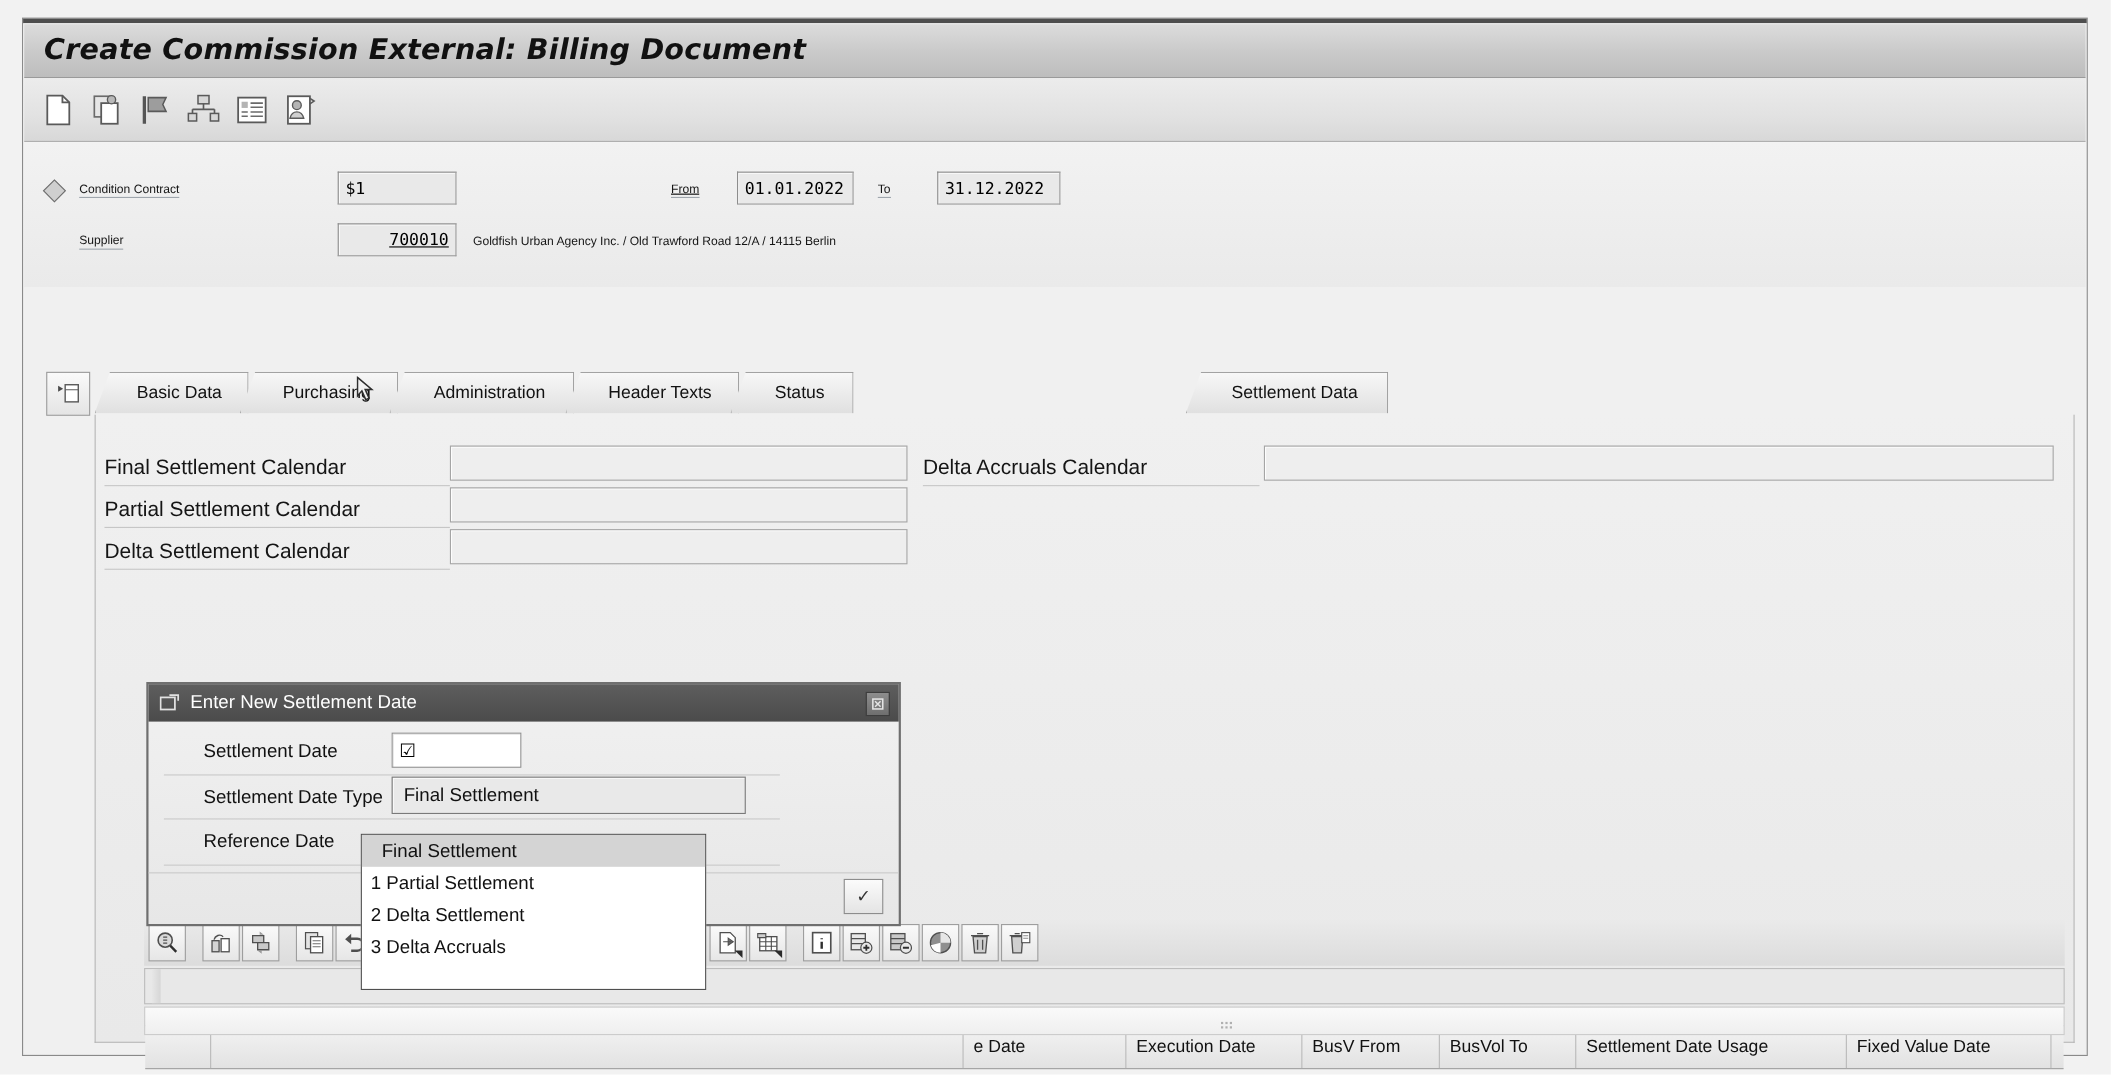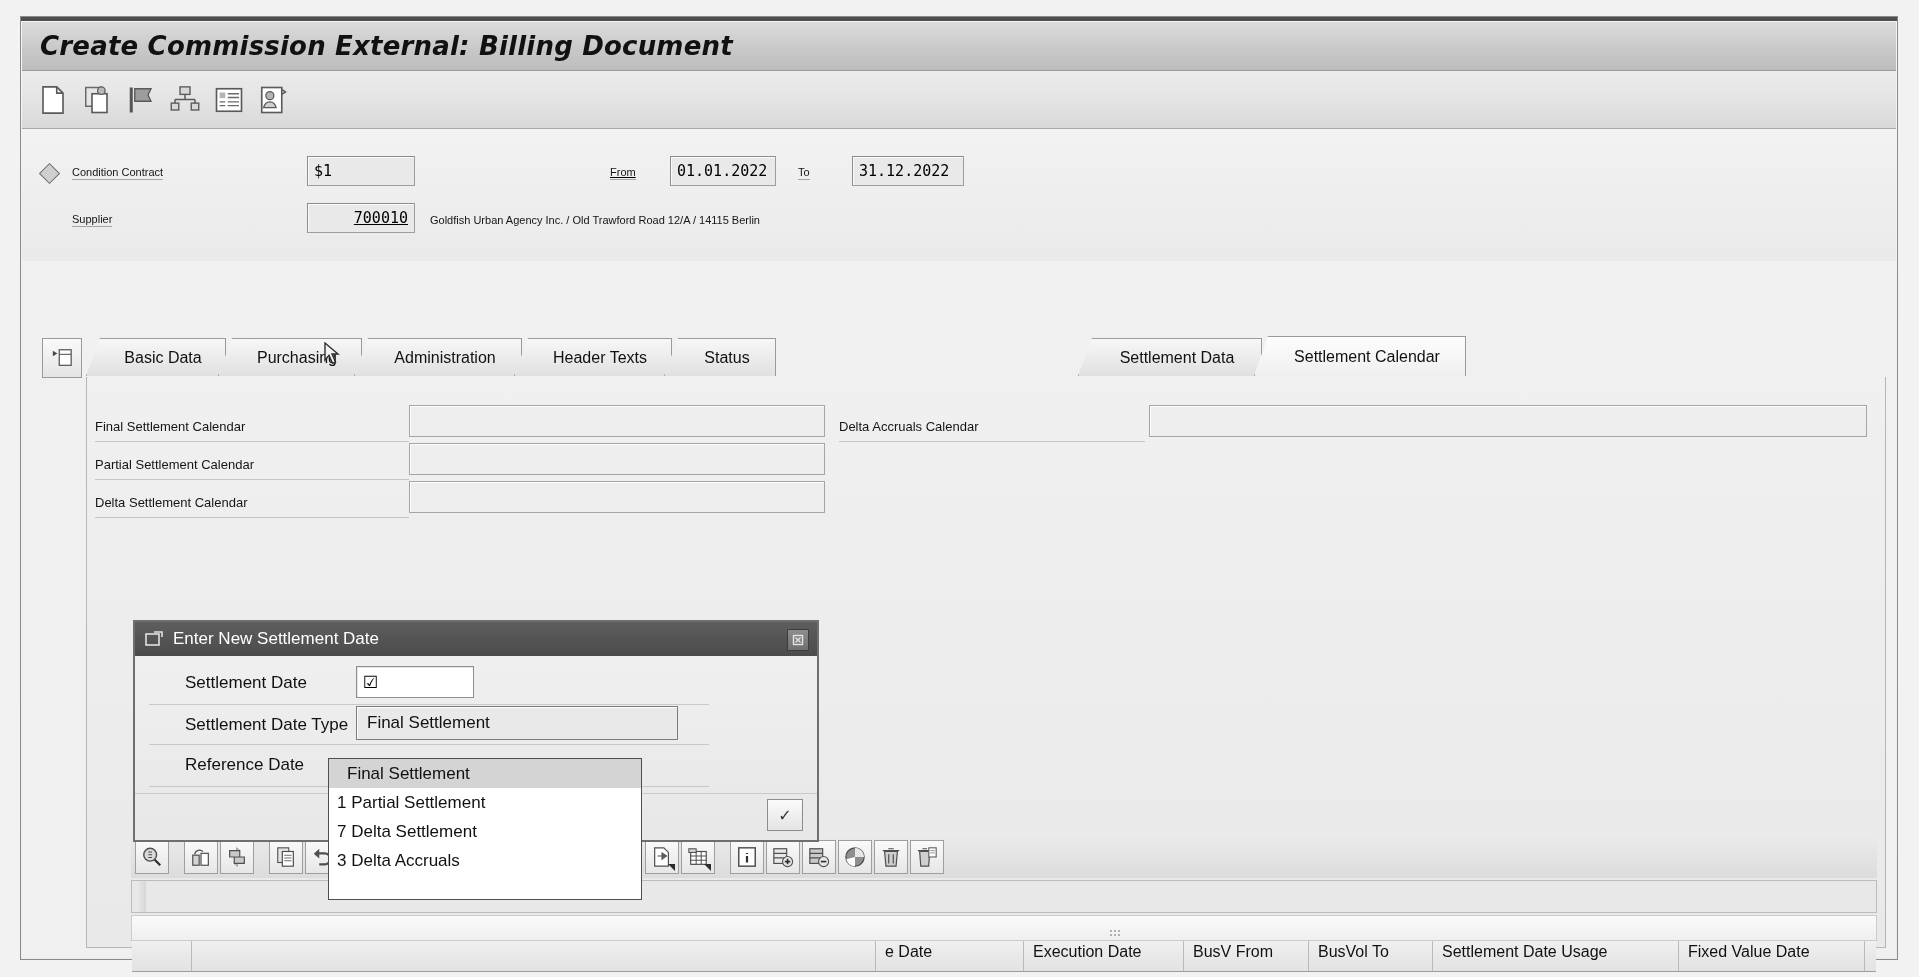--- a/index.html
+++ b/index.html
@@ -83,21 +83,21 @@
     background:linear-gradient(#fdfdfd,#efefef);
     z-index:5;height:40px;
   }
   
   .content{
     position:absolute;left:64px;top:116px;right:10px;bottom:10px;
     background:linear-gradient(#f0f0f0,#e9e9e9);
     border:1px solid #b5b5b5;border-top:none;box-sizing:border-box;
   }
   .frow{position:absolute;height:30px;display:flex;align-items:center;}
-  .flabel{font-size:13px;color:#151515;}
+  .flabel{font-size:19px;color:#151515;}
   .combo{
     box-sizing:border-box;height:32px;background:#eeeeee;
     border:1px solid #a5a5a5;box-shadow:inset 1px 1px 0 #fdfdfd;
     position:relative;
     font-size:17px;color:#111;padding:0 30px 0 8px;line-height:30px;
     white-space:nowrap;overflow:hidden;
   }
   .fieldline{position:absolute;height:1px;background:#c6c6c6;}
   
   .alvbar{
@@ -307,23 +307,20 @@
             <span>Administration</span>
           </div>
         <div class="tab" style="left:428px;width:158px;">
             <span>Header Texts</span>
           </div>
         <div class="tab" style="left:578px;width:112px;">
             <span>Status</span>
           </div>
         <div class="tab" style="left:992px;width:184px;">
             <span>Settlement Data</span>
-          </div>
-        <div class="tab active" style="left:1168px;width:212px;top:-2px;">
-            <span>Settlement Calendar</span>
           </div>
       </div>
 
       <div class="content">
 
         <div class="frow" style="left:8px;top:34px;">
           <span class="flabel">Final Settlement Calendar</span>
         </div>
         <div class="fieldline" style="left:8px;top:64px;width:314px;"></div>
         <div class="combo" style="position:absolute;left:322px;top:28px;width:416px;"></div>
@@ -585,16 +582,16 @@
     <div class="mline" style="top:164px;"></div>
 
     <div class="modal-footer">
       <div class="okbtn">✓</div>
     </div>
   </div>
 
   <div class="droplist">
     <div class="dopt sel">Final Settlement</div>
     <div class="dopt">1 Partial Settlement</div>
-    <div class="dopt">7 Delta Settlement</div>
+    <div class="dopt">2 Delta Settlement</div>
     <div class="dopt">3 Delta Accruals</div>
   </div>
 </div>
 
 </body></html>

